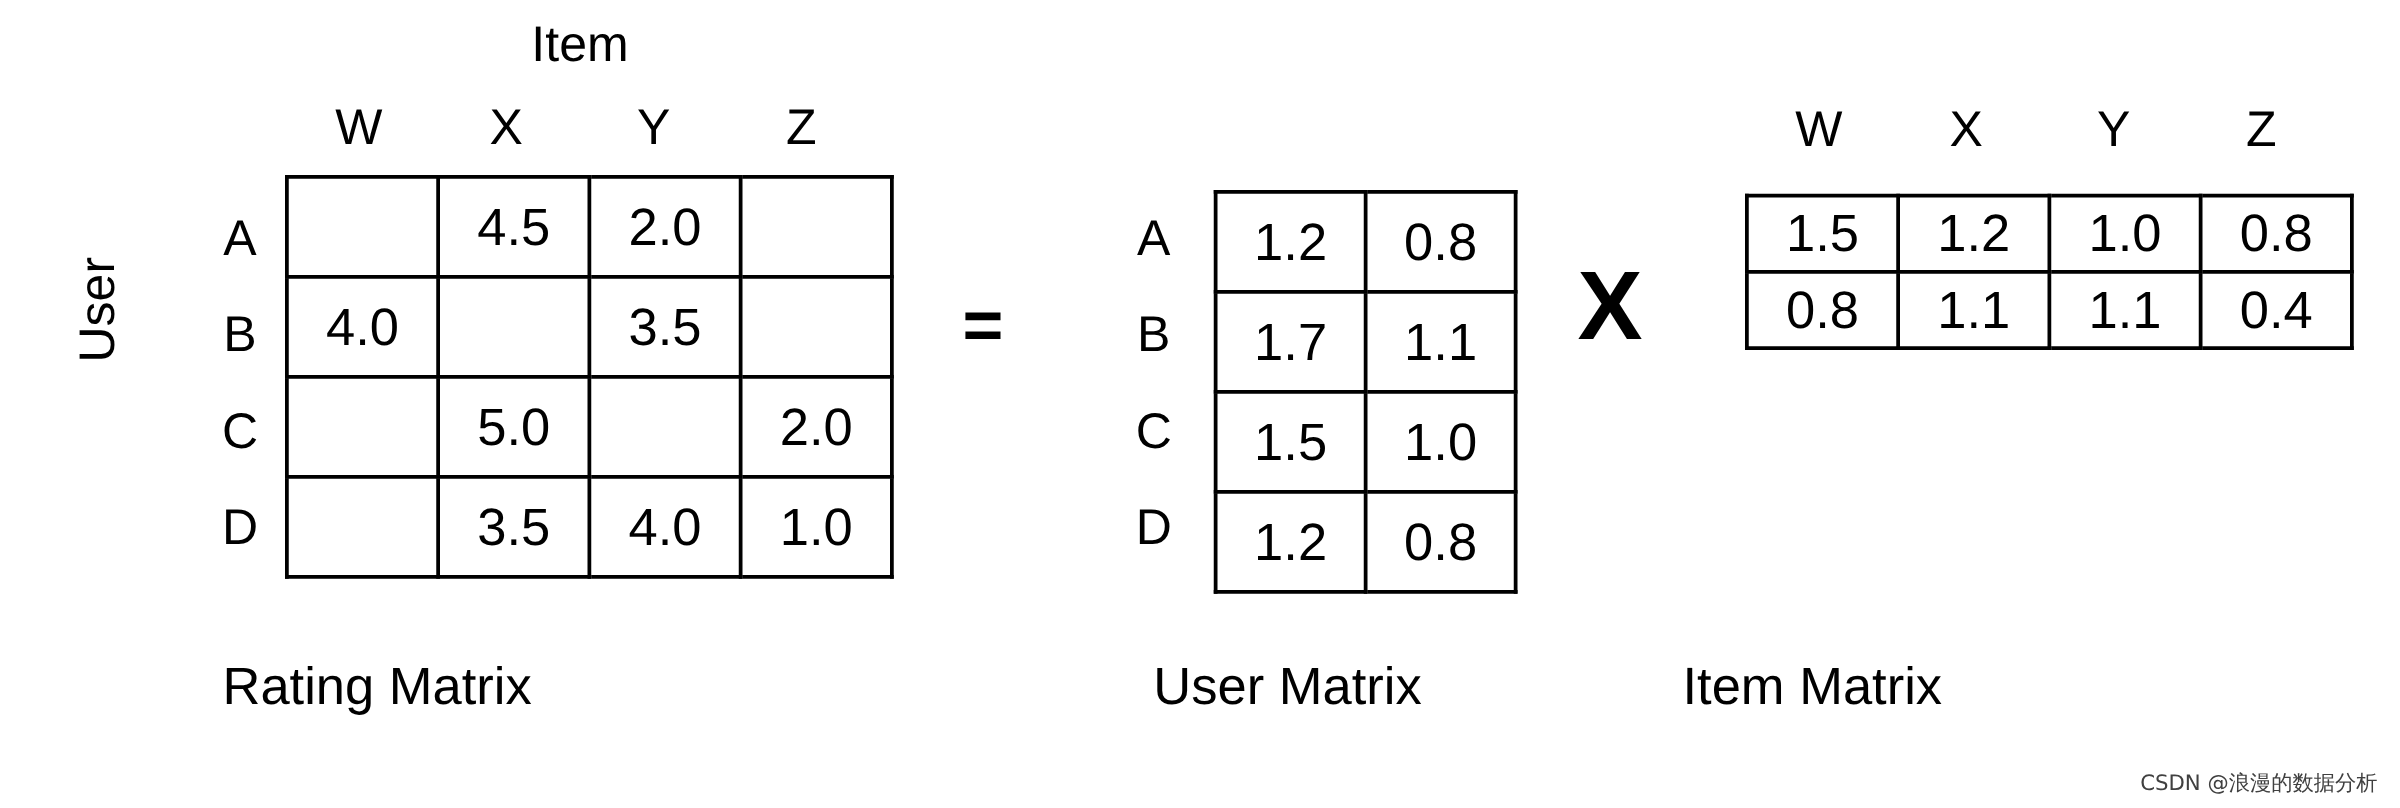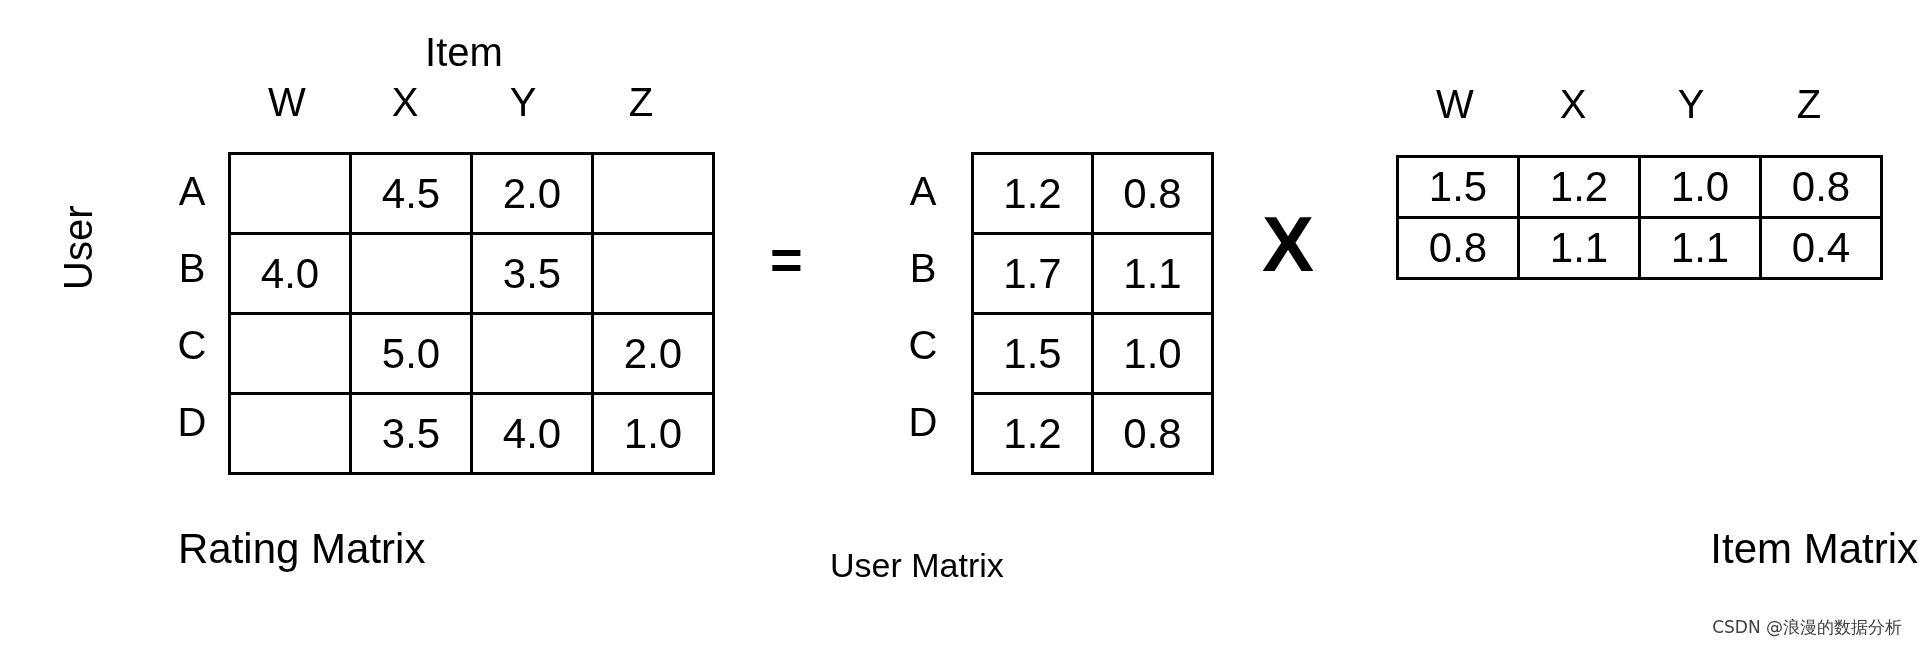--- a/index.html
+++ b/index.html
@@ -35,21 +35,21 @@
     line-height: 1;
     font-family: "Liberation Sans", sans-serif;
     padding: 0;
     background: #ffffff;
   }
 
   
   #rating-block {
     position: absolute;
     left: 228px;
-    top: 152px;
+    top: 140px;
     border-radius: 11px;
   }
   #rating-block table.matrix td {
     width: 118px;
     height: 77px;
   }
 
   .col-header-row {
     position: absolute;
     display: flex;
@@ -63,21 +63,21 @@
   #rating-col-headers {
     left: 228px;
     top: 82px;
     width: 472px;
   }
   #rating-col-headers > span { width: 118px; }
 
   #item-title {
     position: absolute;
     left: 228px;
-    top: 32px;
+    top: 16px;
     width: 472px;
     text-align: center;
     font-size: 40px;
     line-height: 1;
   }
 
   .row-labels {
     position: absolute;
     display: flex;
     flex-direction: column;
@@ -140,24 +140,24 @@
   }
 
   #user-row-labels {
     left: 903px;
     top: 152px;
   }
 
   #user-caption {
     position: absolute;
     left: 830px;
-    top: 548px;
+    top: 528px;
     width: 400px;
-    text-align: left;
-    font-size: 34px;
+    text-align: center;
+    font-size: 42px;
     line-height: 1;
   }
 
   
   #multiply-sign {
     position: absolute;
     left: 1262px;
     top: 205px;
     font-size: 78px;
     line-height: 1;
@@ -180,21 +180,21 @@
     top: 84px;
     width: 472px;
   }
   #item-col-headers > span { width: 118px; }
 
   #item-caption {
     position: absolute;
     left: 1346px;
     top: 528px;
     width: 572px;
-    text-align: right;
+    text-align: left;
     font-size: 42px;
     line-height: 1;
   }
 
   
   #watermark {
     position: absolute;
     right: 18px;
     bottom: 10px;
     font-size: 17px;

